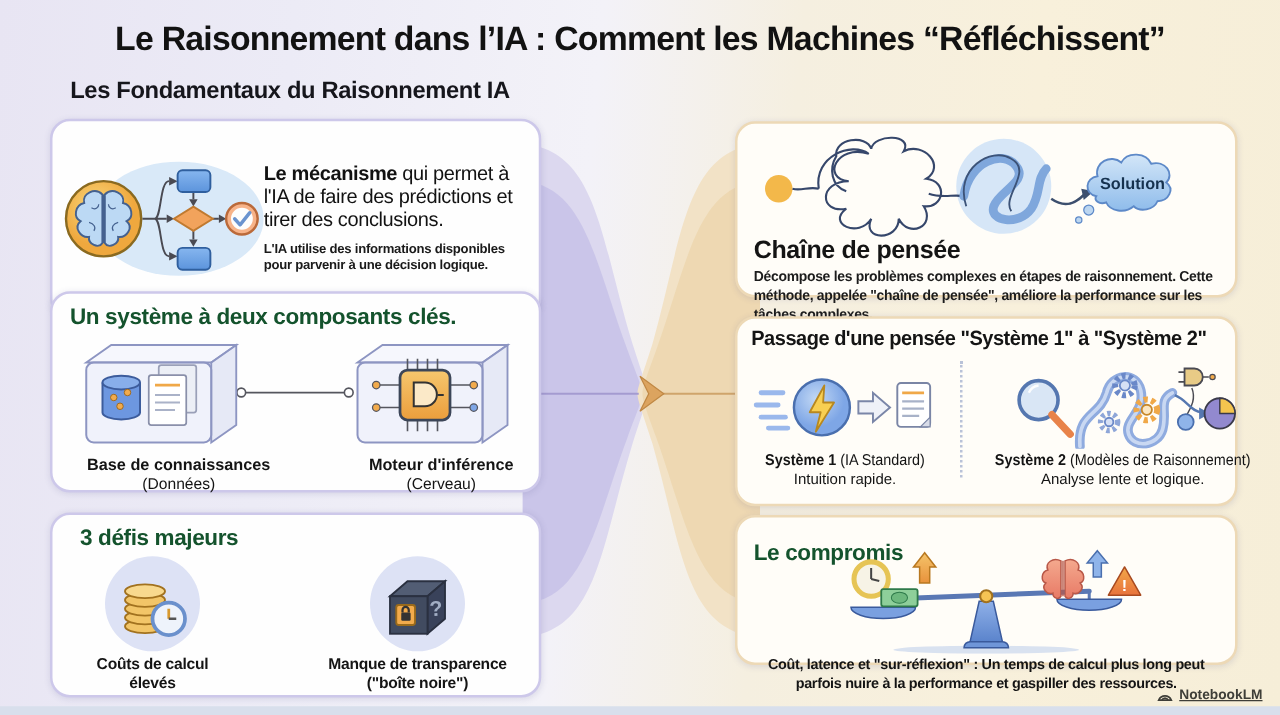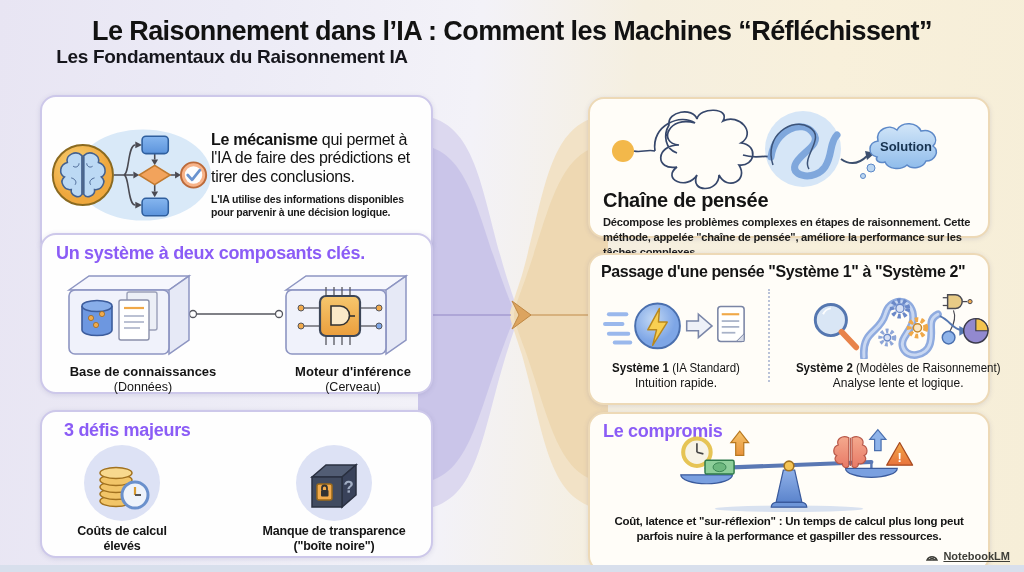--- a/index.html
+++ b/index.html
@@ -1,35 +1,35 @@
 <!DOCTYPE html>
 <html><head>
 <meta charset="utf-8">
 <style>
   html,body{margin:0;padding:0;}
   #app{position:relative;width:1024px;height:572px;overflow:hidden;
     font-family:"Liberation Sans",sans-serif;color:#141414;
     background:linear-gradient(95deg,#e8e5f3 0%,#ecebf6 22%,#f3f2f8 45%,#f5efe0 60%,#f8f0db 78%,#f6eed8 100%);}
   .main-title{position:absolute;top:16px;left:0;width:100%;text-align:center;
     font-size:27px;font-weight:bold;letter-spacing:-0.6px;color:#121212;}
-  .col-header{position:absolute;top:46px;font-size:19px;font-weight:bold;color:#16161c;text-align:center;letter-spacing:-0.3px;}
+  .col-header{position:absolute;top:62px;font-size:19px;font-weight:bold;color:#16161c;text-align:center;letter-spacing:-0.3px;}
   #left-header{left:28px;width:408px;}
   #right-header{left:580px;width:414px;}
   .card{position:absolute;border-radius:16px;box-shadow:0 1px 5px rgba(90,85,140,.16);box-sizing:border-box;}
   .card.cleft{border:2px solid #cdc8ea;background:#fefefe;}
   .card.cright{border:2px solid #edd9b6;background:#fffdf8;}
   #card-l1{left:40px;top:95px;width:393px;height:160px;display:flex;align-items:center;padding:0 8px 0 4px;}
   #card-l2{left:40px;top:233px;width:393px;height:161px;padding:8px 14px;}
   #card-l3{left:40px;top:410px;width:393px;height:148px;padding:8px 22px;}
   #card-r1{left:588px;top:97px;width:402px;height:141px;padding:6px 13px;}
   #card-r2{left:588px;top:253px;width:402px;height:152px;padding:7px 11px;}
-  #card-r3{left:588px;top:412px;width:402px;height:160px;padding:7px 13px;}
+  #card-r3{left:588px;top:412px;width:402px;height:120px;padding:18px 13px;}
   .lead{font-size:16px;line-height:1.16;letter-spacing:-0.3px;color:#121212;width:208px;}
   .lead-sub{margin-top:7px;font-size:10.5px;font-weight:bold;line-height:1.25;letter-spacing:-0.2px;color:#1a1a1a;width:212px;}
-  .card-title{font-size:18px;font-weight:bold;letter-spacing:-0.3px;color:#8b5cf6;}
+  .card-title{font-size:18px;font-weight:bold;letter-spacing:-0.3px;color:#14532d;}
   .l2-labels{position:relative;height:34px;margin-top:2px;}
   .l2-label{position:absolute;width:190px;text-align:center;font-size:13px;font-weight:bold;line-height:1.25;}
   .l2-label .sub{font-weight:normal;font-size:12.5px;}
   .l3-items{display:flex;justify-content:space-between;margin-top:2px;}
   .l3-item{text-align:center;}
   .l3-item .lbl{font-size:12.5px;font-weight:bold;line-height:1.2;letter-spacing:-0.2px;margin-top:1px;}
   #l3-i1{width:110px;}#l3-i2{width:116px;}#l3-i3{width:150px;}
   .r1-title{font-size:20px;font-weight:bold;letter-spacing:-0.3px;margin-top:-4px;}
   .body-sm{font-size:11.5px;font-weight:bold;line-height:1.3;letter-spacing:-0.25px;color:#1c1c1c;
     transform:scaleX(.97);transform-origin:0 50%;width:103%;}

